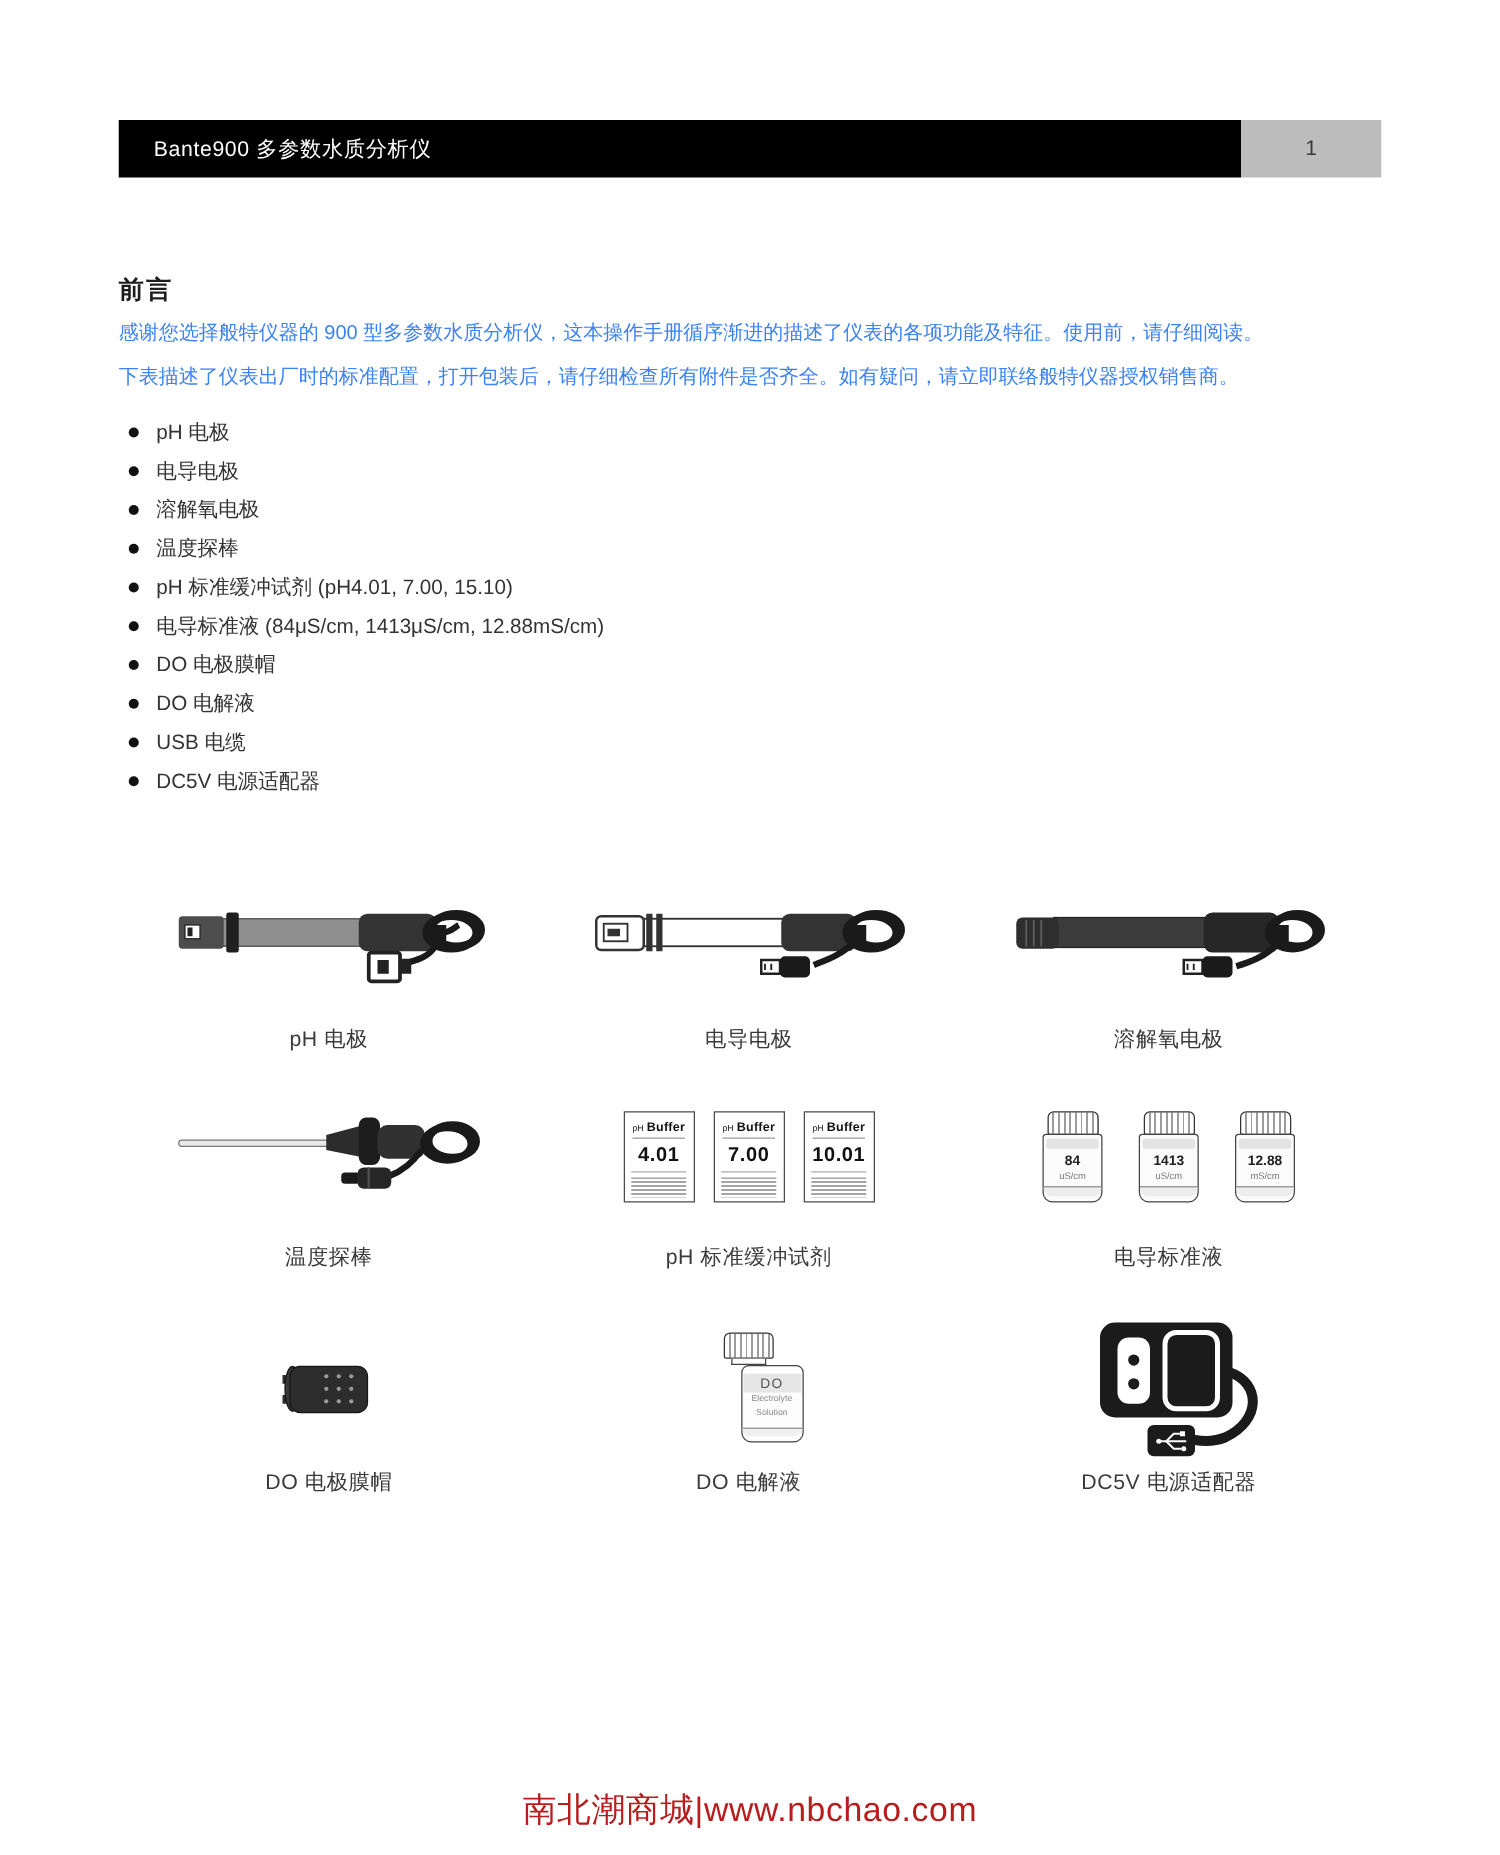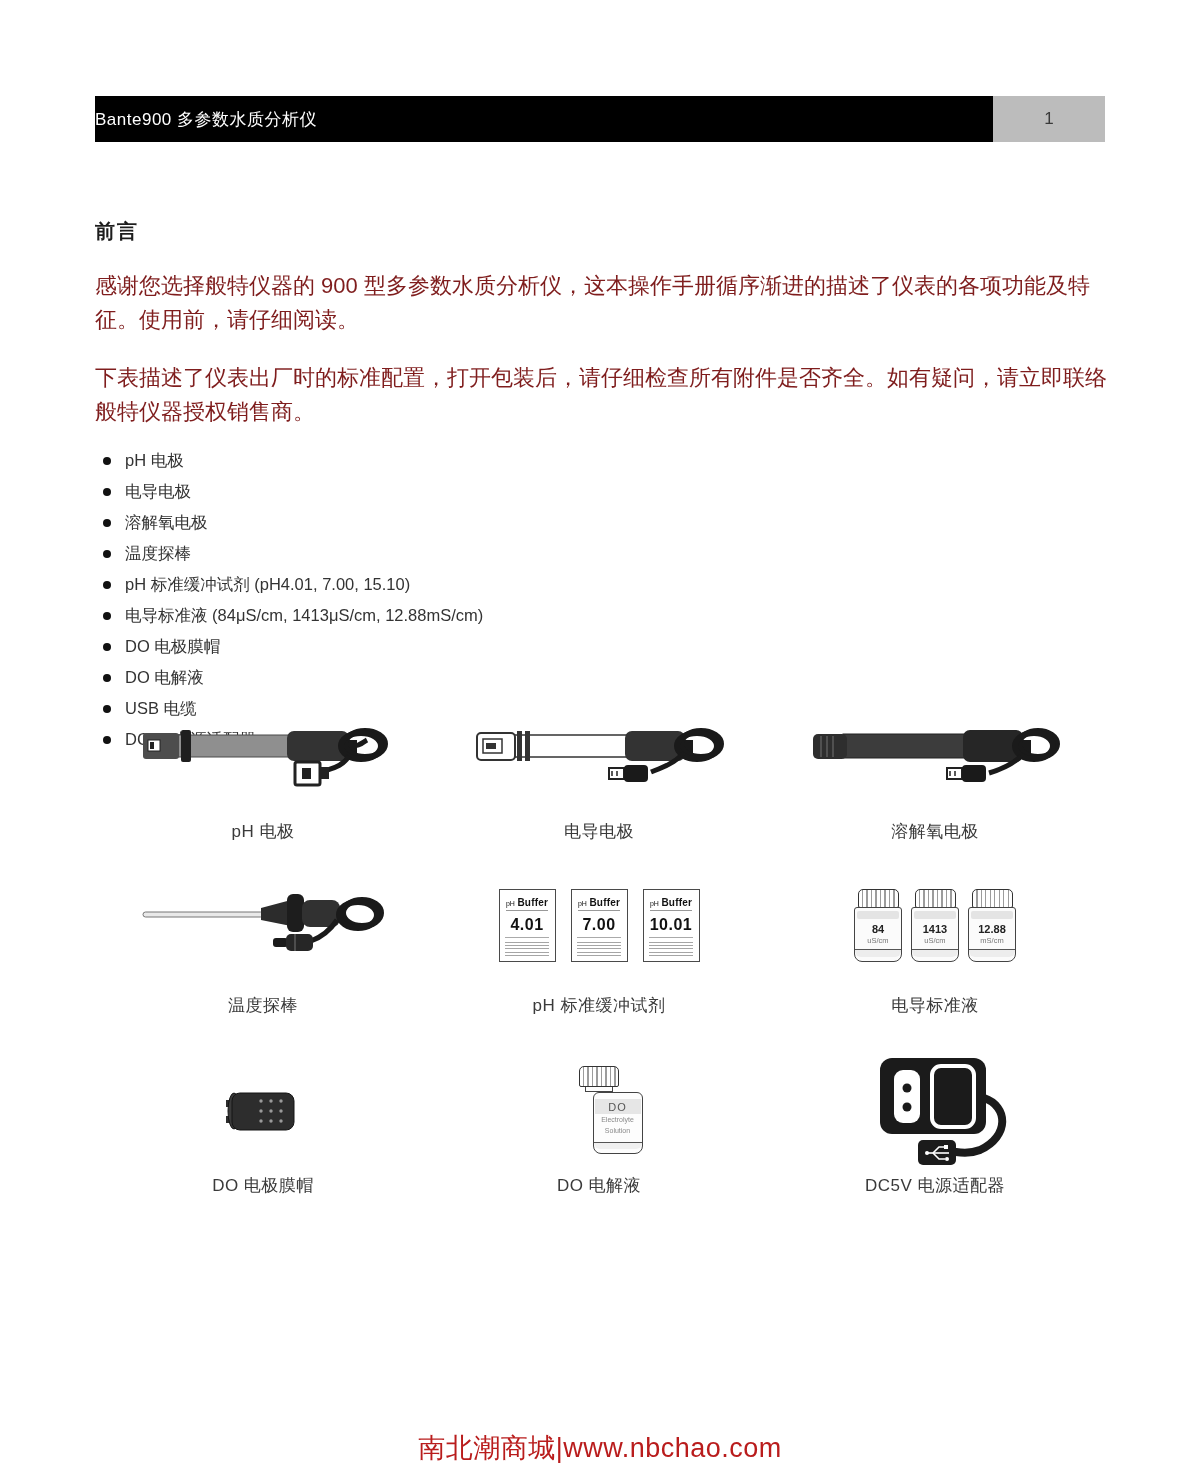--- a/index.html
+++ b/index.html
@@ -2,30 +2,30 @@
 <html><head>
 <meta charset="utf-8">
 <style>
   * { margin:0; padding:0; box-sizing:border-box; }
   html,body { background:#ffffff; }
   body { font-family:"Liberation Sans","DejaVu Sans",sans-serif; color:#2e2e2e; }
   .page { position:relative; width:1200px; height:1484px; background:#fff; overflow:hidden; }
 
   
   .header-bar { position:absolute; left:95px; top:96px; width:1010px; height:46px; display:flex; }
-  .header-title-area { flex:1; background:#000; color:#fff; display:flex; align-items:center; 
+  .header-title-area { flex:1; background:#000; color:#fff; display:flex; align-items:center; padding-left:28px;
                        font-size:17px; letter-spacing:0.5px; }
   .header-page-box { width:112px; background:#bcbcbc; color:#3a3a3a; display:flex; align-items:center;
                      justify-content:center; font-size:17px; }
 
   
   .content { position:absolute; left:95px; top:142px; width:1012px; }
   .section-heading { font-size:20px; font-weight:bold; color:#1d1d1d; letter-spacing:2px; }
   .h-foreword { margin-top:76px; }
-  .para { margin-top:24px; font-size:22px; line-height:1.55; color:#7f1d1d; }
+  .para { margin-top:10px; font-size:16px; line-height:1.55; color:#3b82f6; }
   .h-unpack { margin-top:40px; }
 
   ul.pack-list { list-style:none; margin-top:16px; }
   ul.pack-list li { position:relative; padding-left:30px; height:31px; display:flex; align-items:center;
                     font-size:16.5px; color:#333; }
   ul.pack-list li::before { content:""; position:absolute; left:8px; top:50%; margin-top:-4px;
                             width:8px; height:8px; border-radius:50%; background:#111; }
 
   
   .fig-row { position:absolute; left:95px; width:1010px; display:flex; }
@@ -48,21 +48,21 @@
   .sachet-brand { font-size:9px; color:#111; white-space:nowrap; }
   .sachet-brand .ph { font-size:7px; }
   .sachet-brand b { font-size:10px; letter-spacing:0.2px; }
   .sachet-rule { width:42px; height:1px; background:#999; margin-top:2px; }
   .sachet-value { font-size:16px; font-weight:bold; color:#111; margin-top:5px; letter-spacing:0.5px; }
   .sachet-rule2 { width:44px; height:1px; background:#aaa; margin-top:3px; }
   .fineprint { width:44px; height:16px; margin-top:4px;
                background:repeating-linear-gradient(to bottom,#8f8f8f 0 1px,transparent 1px 3.2px); opacity:0.8; }
 
   
-  .bottle-group { display:flex; gap:9px; align-items:flex-end; }
+  .bottle-group { display:flex; gap:29px; align-items:flex-end; }
   .bottle { display:flex; flex-direction:column; align-items:center; }
   .bottle-cap { width:41px; height:19px; border:1.5px solid #333; border-radius:5px 5px 2px 2px;
                 background:repeating-linear-gradient(90deg,#fff 0 3px,#9c9c9c 3px 4.5px); }
   .bottle-body { width:48px; height:55px; margin-top:-1px; border:1.5px solid #444;
                  border-radius:3px 3px 8px 8px; background:#fbfbfb; position:relative;
                  display:flex; flex-direction:column; align-items:center; justify-content:center; }
   .bottle-body::before { content:""; position:absolute; top:3px; left:2px; right:2px; height:8px;
                          background:#e4e4e4; border-radius:2px; }
   .bottle-body::after { content:""; position:absolute; bottom:4px; left:0; right:0; height:7px;
                         border-top:1.5px solid #555; background:#ededed; border-radius:0 0 6px 6px; }

